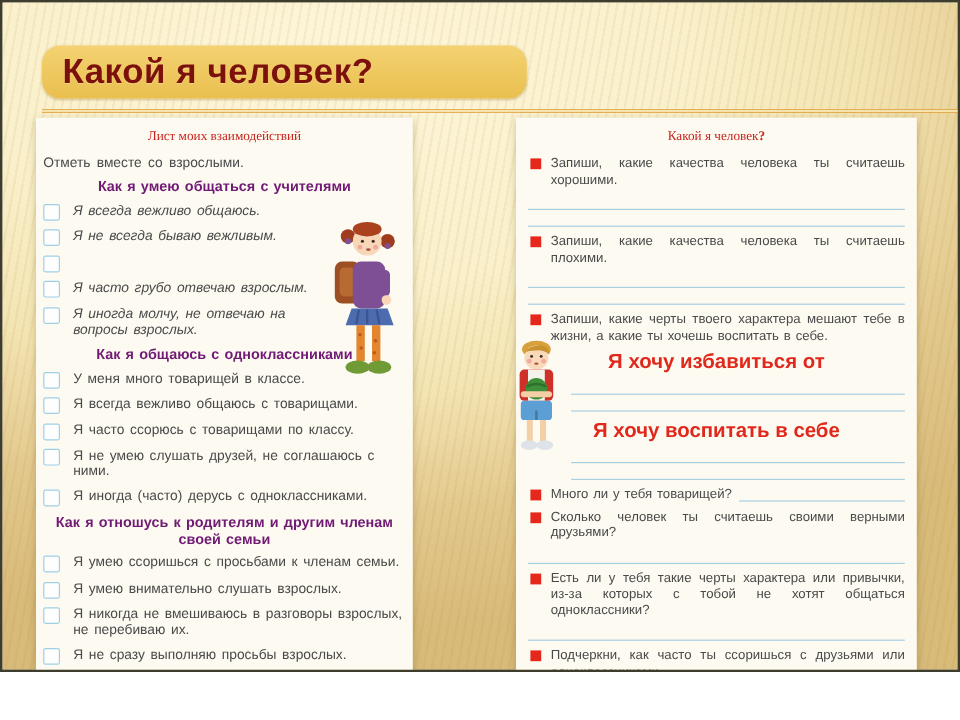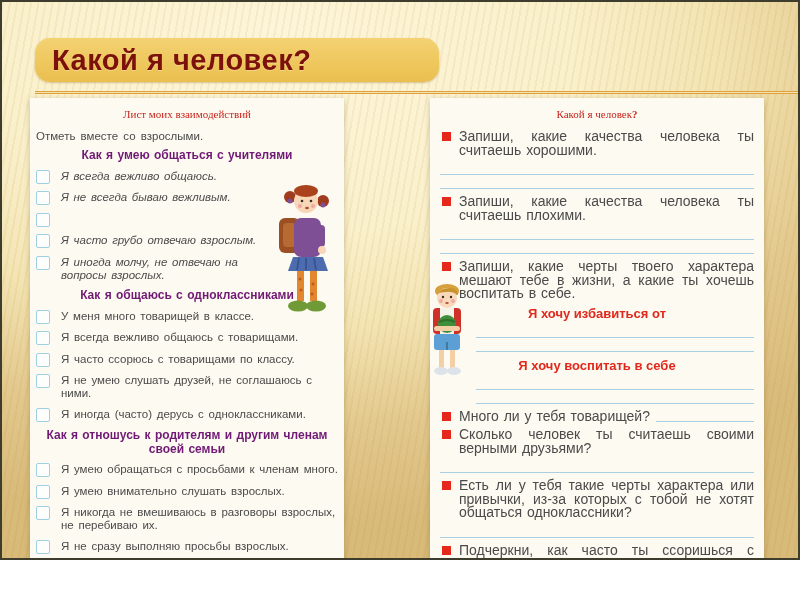--- a/index.html
+++ b/index.html
@@ -33,25 +33,25 @@
   .l-intro{font-size:11.5px;color:#4a4a4a;margin:0 0 7px 2px;word-spacing:2px;}
   .l-header{font-size:12px;font-weight:bold;color:#701a75;text-align:center;
     margin:3px 8px 7px 8px;line-height:13.5px;word-spacing:1px;}
   .l-item{display:flex;align-items:flex-start;margin:0 0 7.5px 2px;line-height:13px;}
   .l-check{flex:none;width:12px;height:12px;border:1.6px solid #9ed0e4;border-radius:2px;
     background:#fefeff;margin-right:11px;margin-top:0;}
   .l-text{font-size:11.5px;color:#4a4a4a;word-spacing:1.5px;}
   .sec-0 .l-item{padding-right:74px;font-style:italic;}
   .r-item{display:flex;align-items:flex-start;margin:0 0 5px 0;line-height:13.5px;}
   .r-bullet{flex:none;width:9px;height:9px;background:#e6271c;margin:2px 8px 0 2px;}
-  .r-text{font-size:14px;color:#4a4a4a;flex:1;text-align:justify;word-spacing:1px;display:flex;flex-wrap:wrap;justify-content:center;}
+  .r-text{font-size:11px;color:#4a4a4a;flex:1;text-align:justify;word-spacing:1px;display:flex;flex-wrap:wrap;justify-content:center;}
   .r-text .txt{white-space:pre-wrap;}
   .r-text .it{font-style:italic;}
   .tail{flex:1;border-bottom:1px solid #a9cfe2;margin-left:6px;height:11px;min-width:40px;}
-  .r-sub{font-size:13px;font-weight:bold;color:#e0281c;text-align:center;margin:2px 0 4px 0;}
+  .r-sub{font-size:17px;font-weight:bold;color:#e0281c;text-align:center;margin:2px 0 4px 0;}
   .r-line{height:12px;border-bottom:1px solid #a9cfe2;margin-bottom:1px;}
   .line-group{margin-bottom:6px;}
   .line-group.indent .r-line{margin-left:36px;}
   .girl{position:absolute;right:6px;top:82px;width:72px;height:135px;}
   .boy{position:absolute;left:-6px;top:184px;width:46px;height:100px;}
 </style>
 </head>
 <body>
 
 <div class="slide">
@@ -107,21 +107,21 @@
           </div>
           <div class="l-item">
             <span class="l-check"></span>
             <span class="l-text">Я иногда (часто) дерусь с одноклассниками.</span>
           </div>
         </div>
         <div class="sec-2">
           <div class="l-header">Как я отношусь к родителям и другим членам своей семьи</div>
           <div class="l-item">
             <span class="l-check"></span>
-            <span class="l-text">Я умею обращаться с просьбами к членам много.</span>
+            <span class="l-text">Я умею ссоришься с просьбами к членам семьи.</span>
           </div>
           <div class="l-item">
             <span class="l-check"></span>
             <span class="l-text">Я умею внимательно слушать взрослых.</span>
           </div>
           <div class="l-item">
             <span class="l-check"></span>
             <span class="l-text">Я никогда не вмешиваюсь в разговоры взрослых, не перебиваю их.</span>
           </div>
           <div class="l-item">

